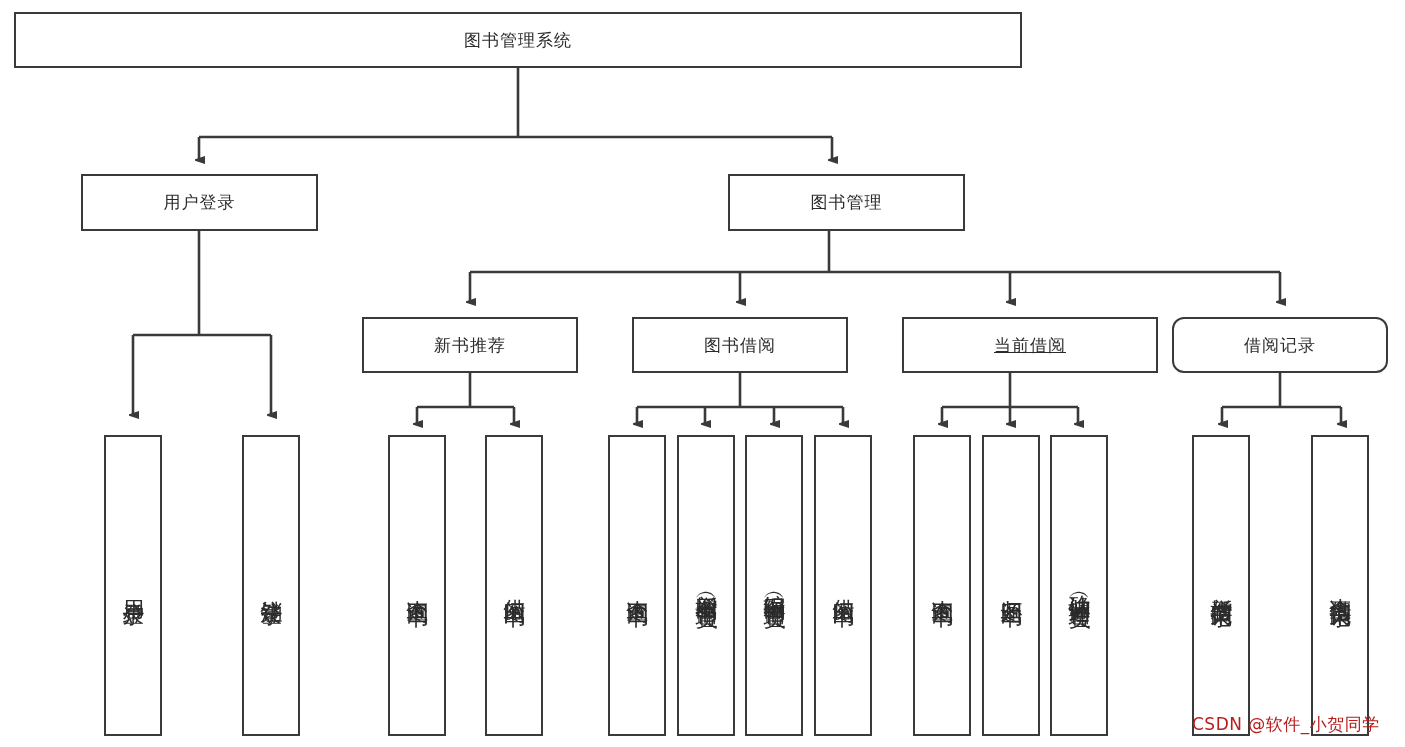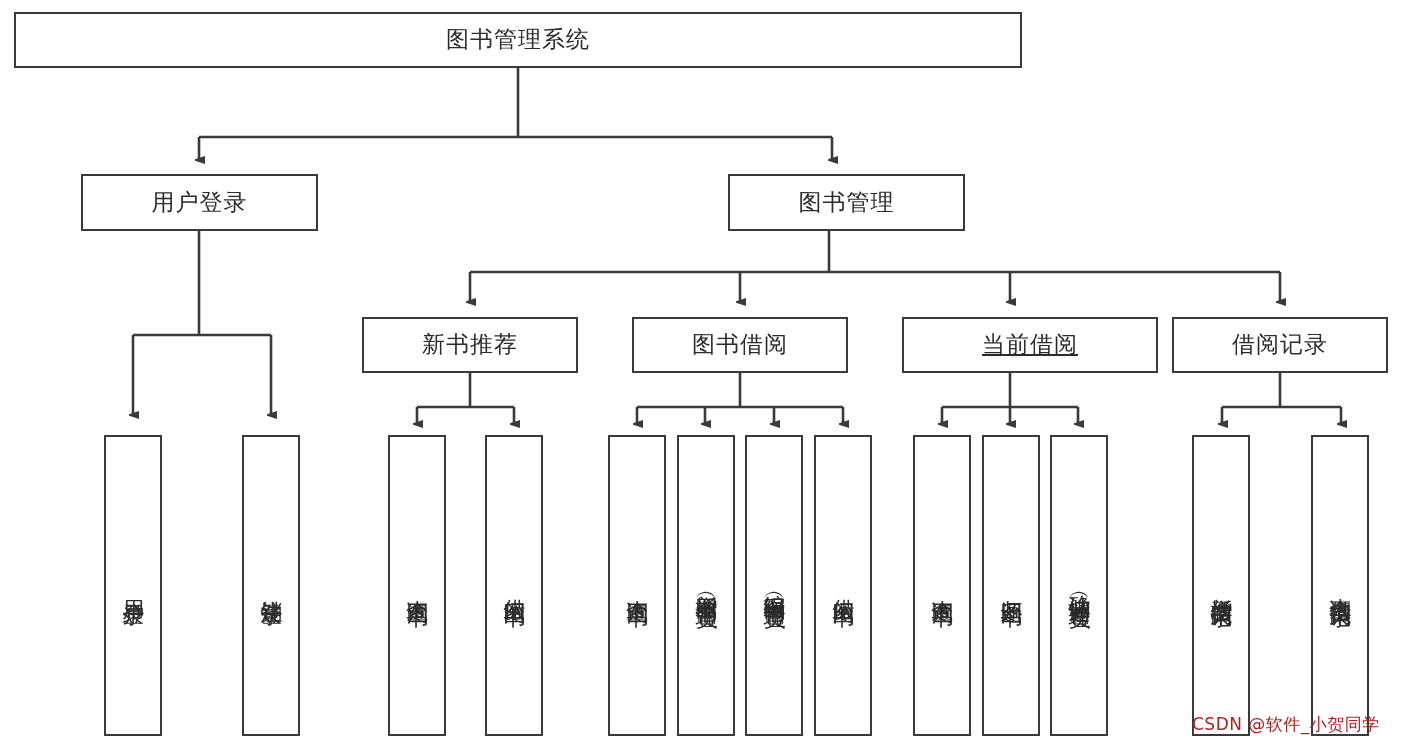--- a/index.html
+++ b/index.html
@@ -29,21 +29,21 @@
     position: absolute;
     box-sizing: border-box;
     border: 2px solid #3a3a3a;
     background: #ffffff;
     display: flex;
     align-items: center;
     justify-content: center;
     color: #2b2b2b;
   }
   .node.horiz {
-    font-size: 23px;
+    font-size: 17px;
     letter-spacing: 1px;
     line-height: 1.2;
     text-align: right;
   }
   .node.vert {
     font-size: 22px;
     line-height: 1.22;
   }
   .node.vert .vtext {
     writing-mode: vertical-rl;
@@ -131,21 +131,21 @@
 
   <div class="node horiz" style="left:362px; top:317px; width:216px; height:56px;">
     <span>新书推荐</span>
   </div>
   <div class="node horiz" style="left:632px; top:317px; width:216px; height:56px;">
     <span>图书借阅</span>
   </div>
   <div class="node horiz" style="left:902px; top:317px; width:256px; height:56px;text-decoration:underline;">
     <span>当前借阅</span>
   </div>
-  <div class="node horiz" style="left:1172px; top:317px; width:216px; height:56px;">
+  <div class="node horiz" style="left:1172px; top:317px; width:216px; height:56px;border-radius:12px;">
     <span>借阅记录</span>
   </div>
 
   <div class="node vert" style="left:104px; top:435px; width:58px; height:301px;">
     <span class="vtext">用户登录</span>
   </div>
   <div class="node vert" style="left:242px; top:435px; width:58px; height:301px;">
     <span class="vtext">注销登录</span>
   </div>
 

